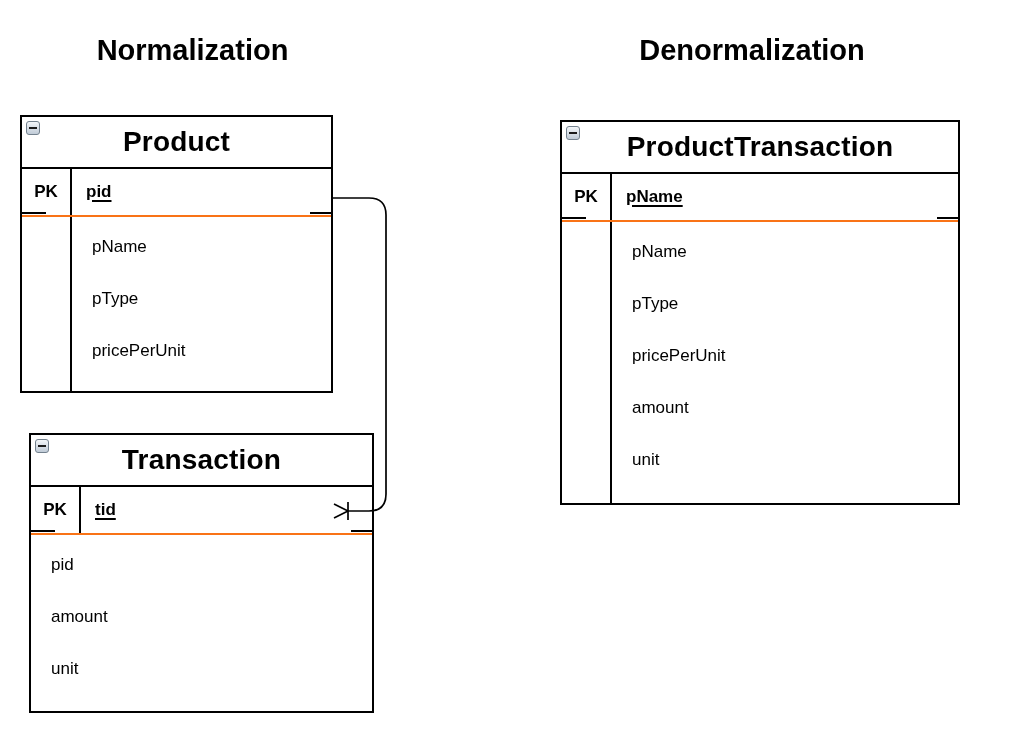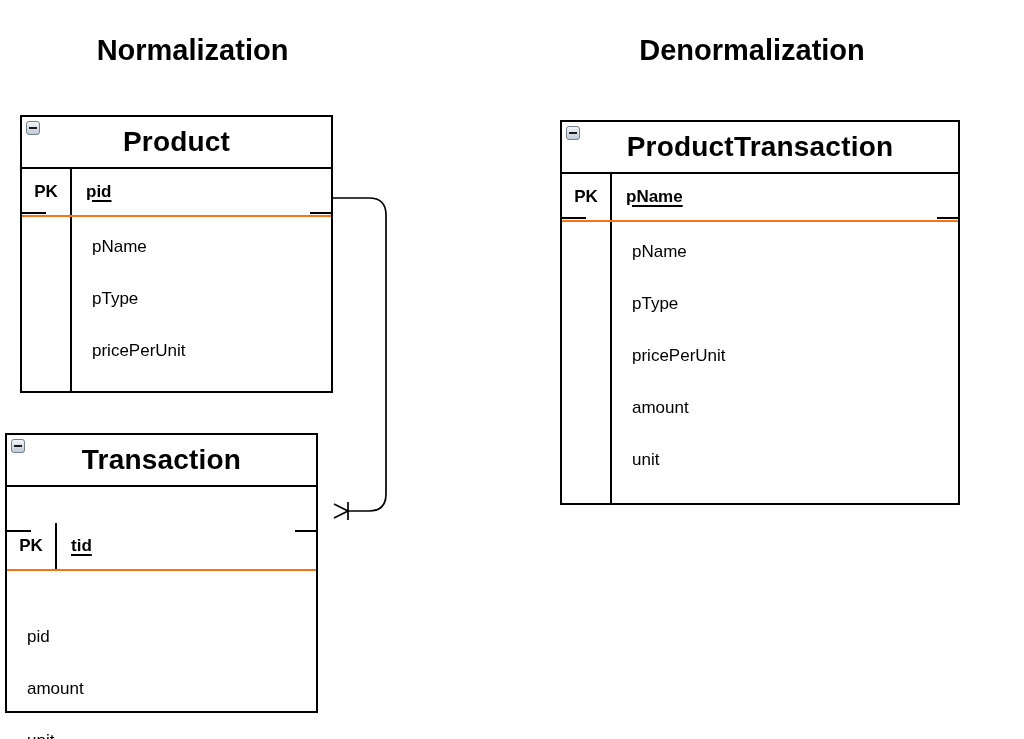--- a/index.html
+++ b/index.html
@@ -163,21 +163,21 @@
     <div class="tbl-body">
       <div class="body-key-col"></div>
       <div class="attr-col">
         <div class="attr">pName</div>
         <div class="attr">pType</div>
         <div class="attr">pricePerUnit</div>
       </div>
     </div>
   </div>
 
-  <div class="er-table" style="left:5px; top:433px; width:313px; height:280px;gap:36px;">
+  <div class="er-table" style="left:29px; top:433px; width:345px; height:280px;">
     <div class="er-header">
       <span class="collapse-btn">
         <span class="minus-bar"></span>
       </span>
       <span>Transaction</span>
     </div>
     <div class="pk-row">
       <div class="key-cell">PK</div>
       <div class="pk-field">tid</div>
     </div>

